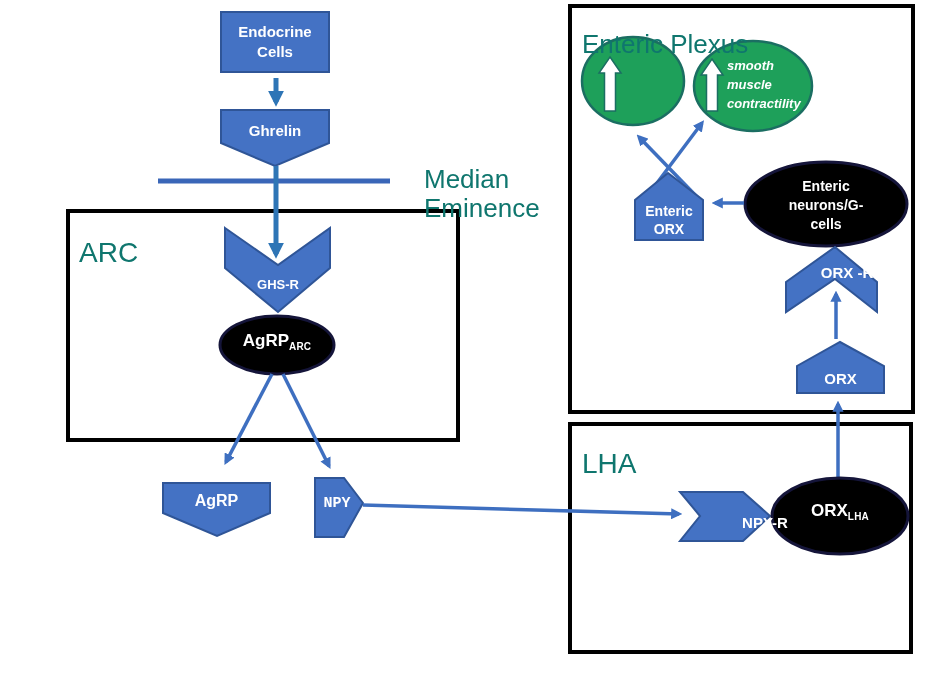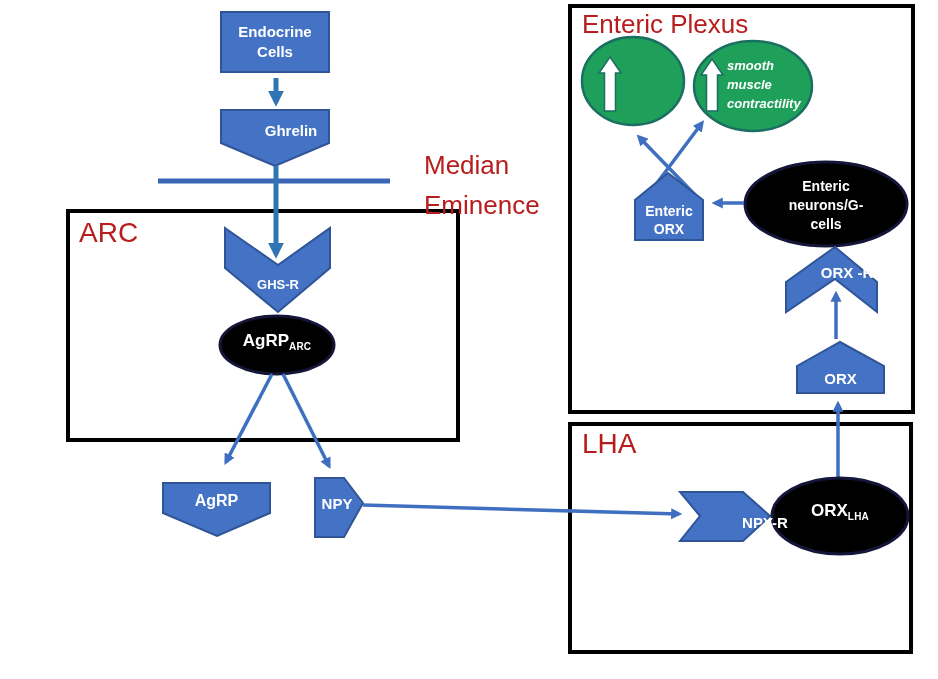--- a/index.html
+++ b/index.html
@@ -14,23 +14,24 @@
   .lbl{
     position:absolute;
     white-space:pre-line;
     color:#ffffff;
     font-weight:bold;
     pointer-events:none;
   }
   .lbl.center{display:flex;align-items:center;justify-content:center;text-align:center;}
   .region-title{
     position:absolute;
-    color:#b91c1c;
+    color:#0f766e;
     font-weight:400;
     white-space:pre-line;
+    margin-top:20px;
   }
   .subwrap{display:flex;align-items:flex-start;justify-content:center;}
   .subwrap .main{font-size:17px;font-weight:bold;color:#fff;}
   .subwrap .sub{font-size:10px;font-weight:bold;color:#fff;margin-top:10px;letter-spacing:.2px;}
   
   .fill-blue{fill:#4472C4;stroke:#2F5597;stroke-width:2;}
   .fill-black{fill:#000000;stroke:#15153a;stroke-width:3;}
   .fill-green{fill:#1EA05A;stroke:#1B6E62;stroke-width:2.5;}
   .box{fill:none;stroke:#000000;stroke-width:4;}
   .edge{stroke:#3E6FC0;fill:none;}
@@ -86,34 +87,34 @@
     <line class="edge bright" x1="276" y1="166" x2="276" y2="254" stroke-width="5" marker-end="url(#mB)"></line>
     <line class="edge" x1="272" y1="374" x2="226" y2="462" stroke-width="3.5" marker-end="url(#mN)"></line>
     <line class="edge" x1="283" y1="374" x2="329" y2="466" stroke-width="3.5" marker-end="url(#mN)"></line>
     <line class="edge" x1="363" y1="505" x2="679" y2="514" stroke-width="3.5" marker-end="url(#mN)"></line>
     <line class="edge" x1="744" y1="203" x2="715" y2="203" stroke-width="3.5" marker-end="url(#mN)"></line>
   </svg>
 
   <div class="region-title" style="left:79px;top:217px;font-size:28px;">ARC</div>
   <div class="region-title" style="left:582px;top:9px;font-size:26px;">Enteric Plexus</div>
   <div class="region-title" style="left:582px;top:428px;font-size:28px;">LHA</div>
-  <div class="region-title" style="left:424px;top:145px;font-size:26px;line-height:40px;">Median
+  <div class="region-title" style="left:424px;top:145px;font-size:26px;line-height:29px;">Median
 Eminence</div>
 
   <div class="lbl center" style="left:221px;top:12px;width:108px;height:60px;font-size:15px;line-height:20px;">Endocrine
 Cells</div>
-  <div class="lbl center" style="left:221px;top:116px;width:108px;height:28px;font-size:15px;padding-left:16px;">Ghrelin</div>
+  <div class="lbl center" style="left:221px;top:116px;width:108px;height:28px;font-size:15px;">Ghrelin</div>
   <div class="lbl center" style="left:228px;top:273px;width:100px;height:22px;font-size:13px;">GHS-R</div>
 
   <div class="lbl subwrap" style="left:219px;top:331px;width:116px;height:28px;">
     <span class="main">AgRP</span><span class="sub">ARC</span>
   </div>
 
   <div class="lbl center" style="left:163px;top:489px;width:107px;height:24px;font-size:16px;">AgRP</div>
-  <div class="lbl center" style="left:314px;top:492px;width:46px;height:22px;font-size:15px;">NPY</div>
+  <div class="lbl center" style="left:314px;top:492px;width:46px;height:22px;font-size:15px;font-family:Liberation Mono, monospace;">NPY</div>
 
   <div class="lbl" style="left:727px;top:56px;font-size:13px;line-height:19px;font-style:italic;">smooth
 muscle
 contractility</div>
 
   <div class="lbl center" style="left:635px;top:200px;width:68px;height:40px;font-size:14px;line-height:18px;">Enteric
 ORX</div>
   <div class="lbl center" style="left:745px;top:176px;width:162px;height:58px;font-size:14px;line-height:19px;">Enteric
 neurons/G-
 cells</div>

